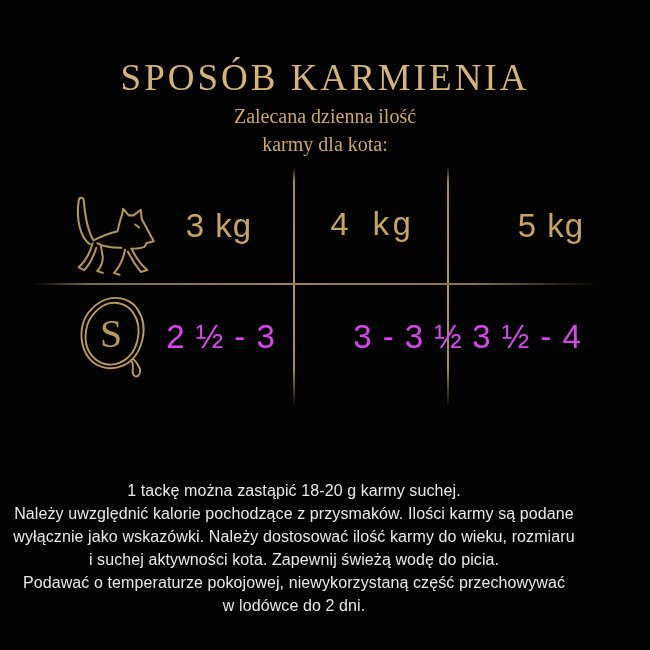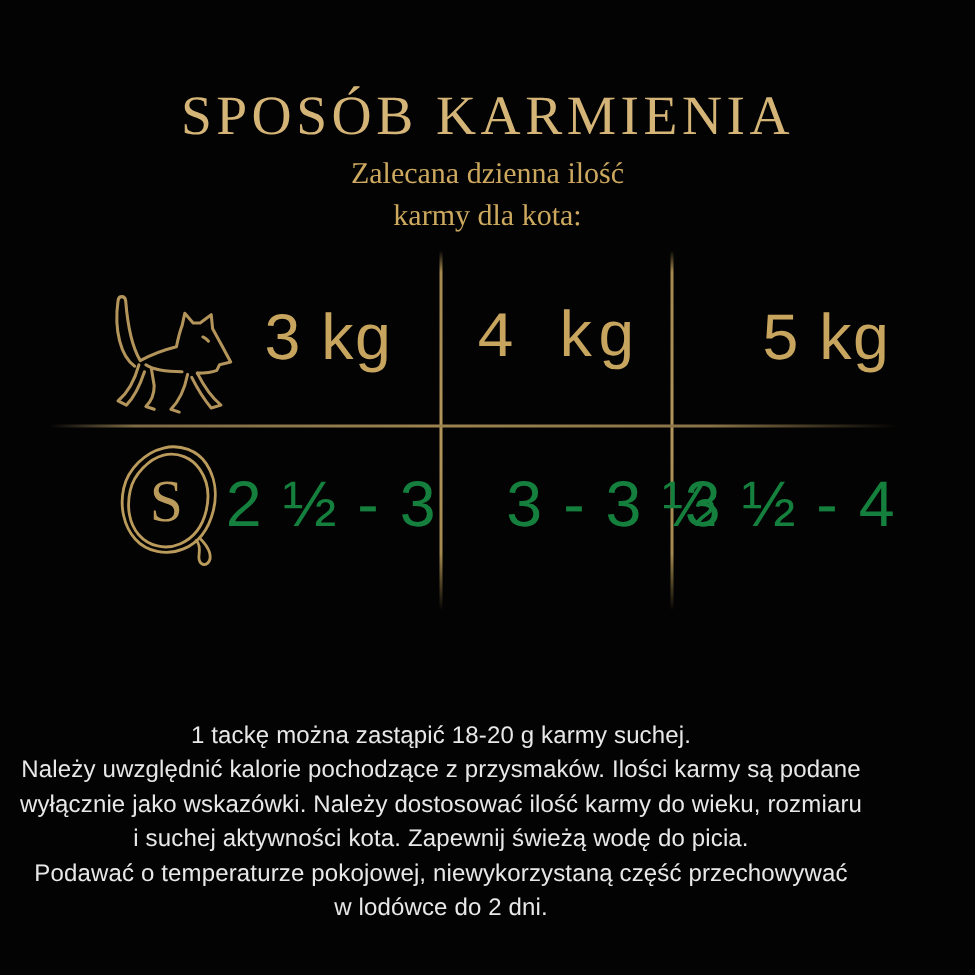--- a/index.html
+++ b/index.html
@@ -34,24 +34,24 @@
   }
   .divider-h{
     position:absolute;height:1.6px;top:283px;left:33px;width:565px;
     background:linear-gradient(to right,rgba(0,0,0,0),#7d6a45 10%,#9c8350 45%,#8a7347 78%,rgba(0,0,0,0));
   }
   .cell{
     position:absolute;
     transform:translate(-50%,-50%);
     white-space:nowrap;
     letter-spacing:1px;
-    font-size:43px;
+    font-size:33px;
   }
   .cell.gold{color:#c8a55f;}
-  .cell.white{color:#15803d;}
+  .cell.white{color:#d946ef;}
   .icon-cell{position:absolute;transform:translate(-50%,-50%);line-height:0;}
   
   .footnotes{
     position:absolute;top:479px;left:0;width:588px;
     text-align:center;
     color:#e8e8e8;
     font-size:16px;line-height:23px;
     letter-spacing:0.1px;
   }
 </style>

